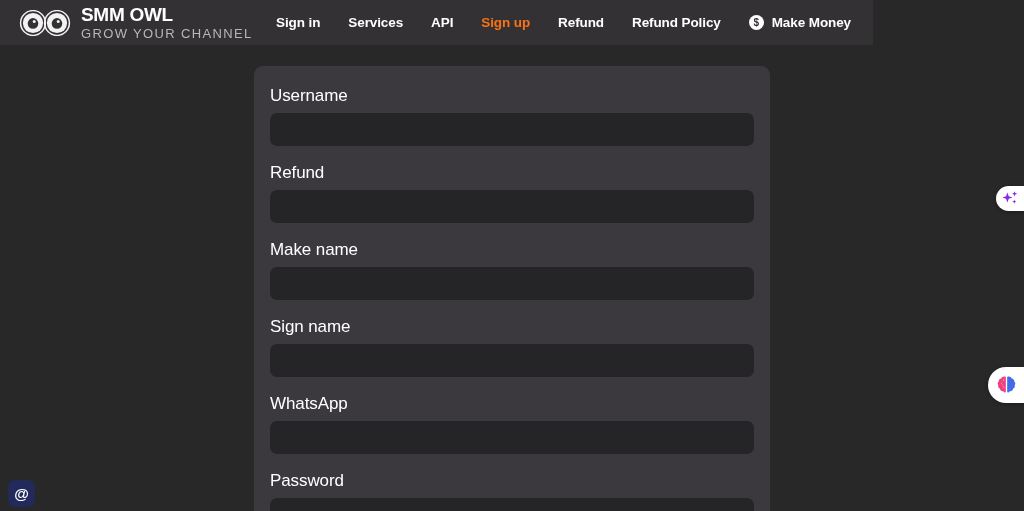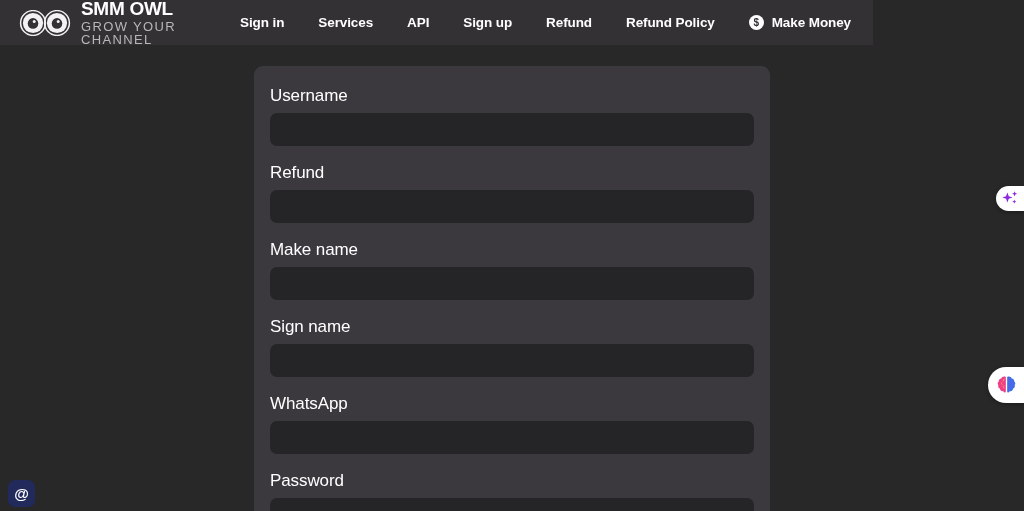--- a/index.html
+++ b/index.html
@@ -67,35 +67,35 @@
     font-weight: normal;
     color: #b8b6b9;
     letter-spacing: 1.35px;
     margin-top: 2px;
   }
 
   
   .nav {
     display: flex;
     align-items: center;
-    gap: 6px;
+    gap: 0;
   }
 
   .nav-item {
     font-size: 13.5px;
     font-weight: bold;
     color: #ffffff;
     text-decoration: none;
     padding: 0 14px;
     white-space: nowrap;
     cursor: pointer;
     letter-spacing: -0.1px;
   }
 
-  .nav-item.active { color: #ffffff; }
+  .nav-item.active { color: #f97316; }
 
   .nav-item.with-icon {
     display: flex;
     align-items: center;
     gap: 8px;
     padding-right: 4px;
   }
 
   .coin-icon {
     display: inline-flex;

